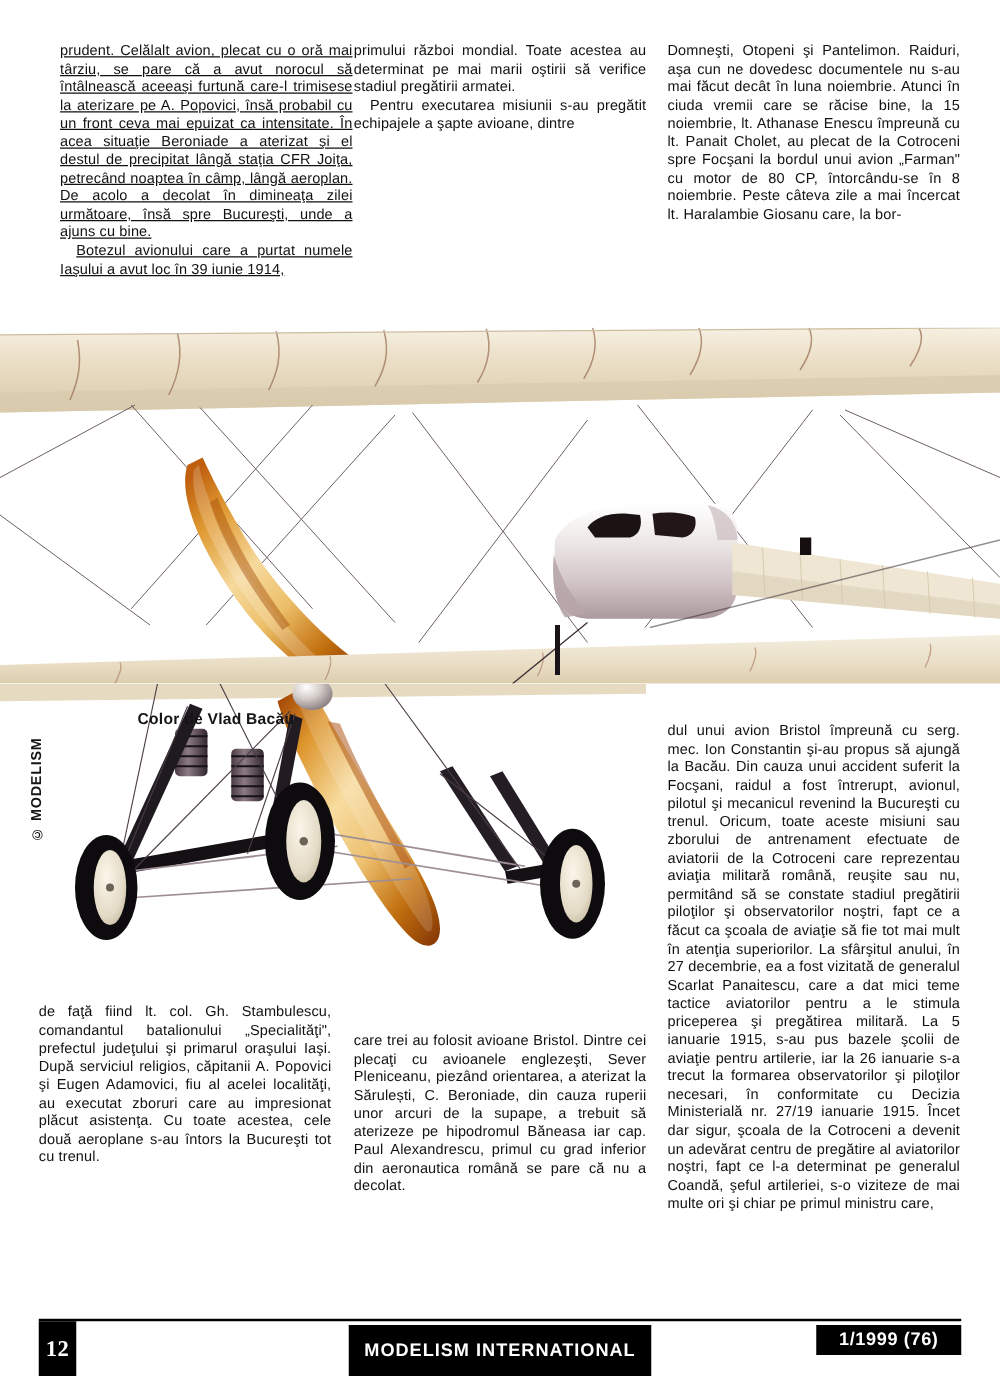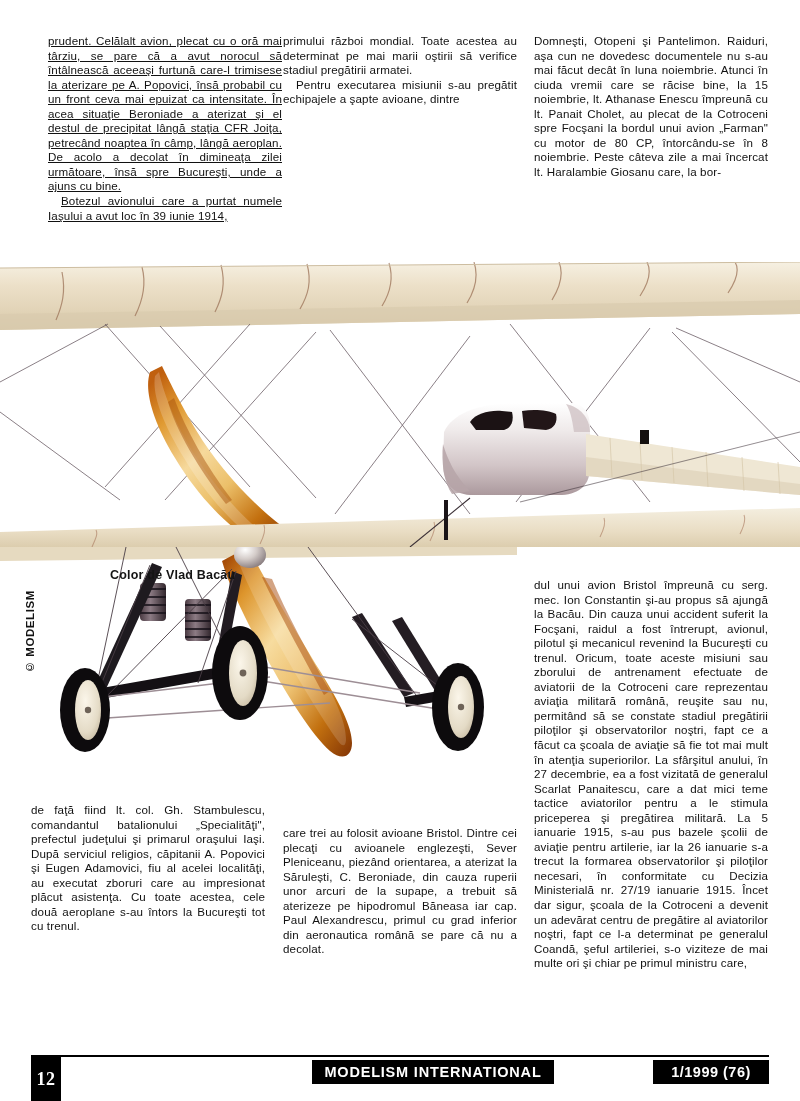--- a/index.html
+++ b/index.html
@@ -119,24 +119,23 @@
     top: 1057px;
     width: 30px;
     height: 44px;
     font-size: 18px;
     font-family: "Liberation Serif", serif;
   }
   .foot-title {
     left: 279px;
     top: 1060px;
     width: 242px;
-    height: 24px;
+    height: 41px;
     font-size: 14.5px;
     letter-spacing: 0.8px;
-    margin-left: 33px;
   }
   .foot-issue {
     left: 653px;
     top: 1060px;
     width: 116px;
     height: 24px;
     font-size: 14.5px;
   }
 </style>
 </head>

